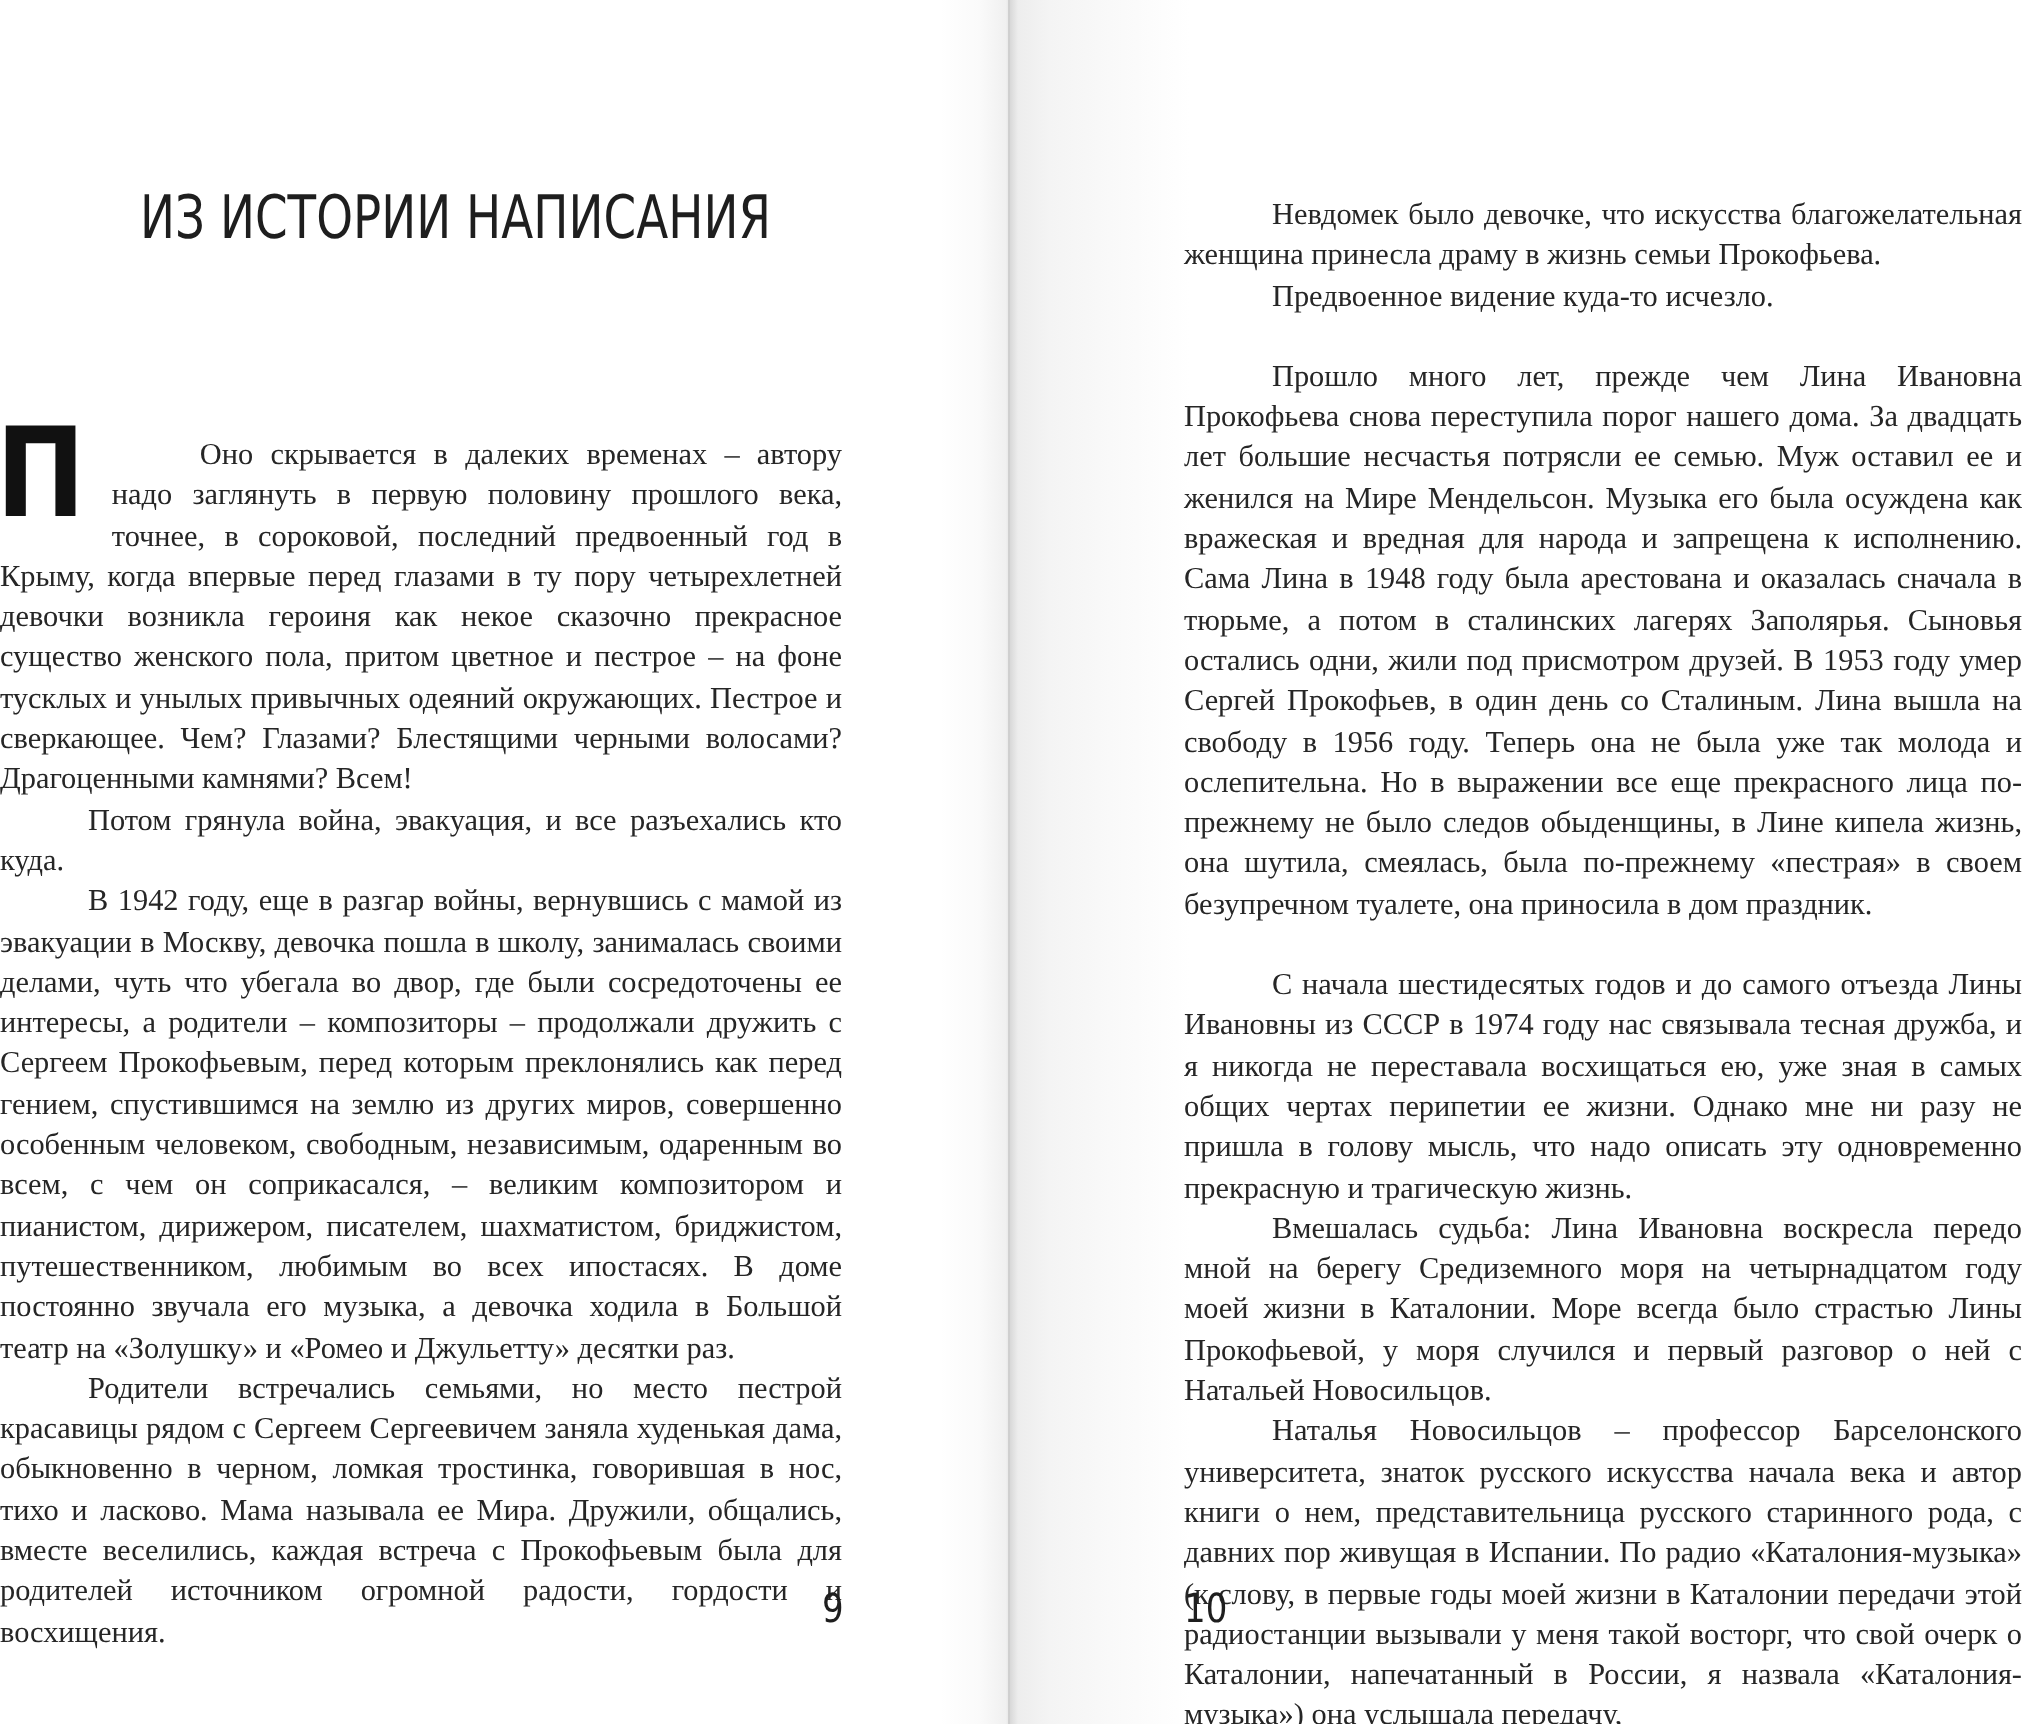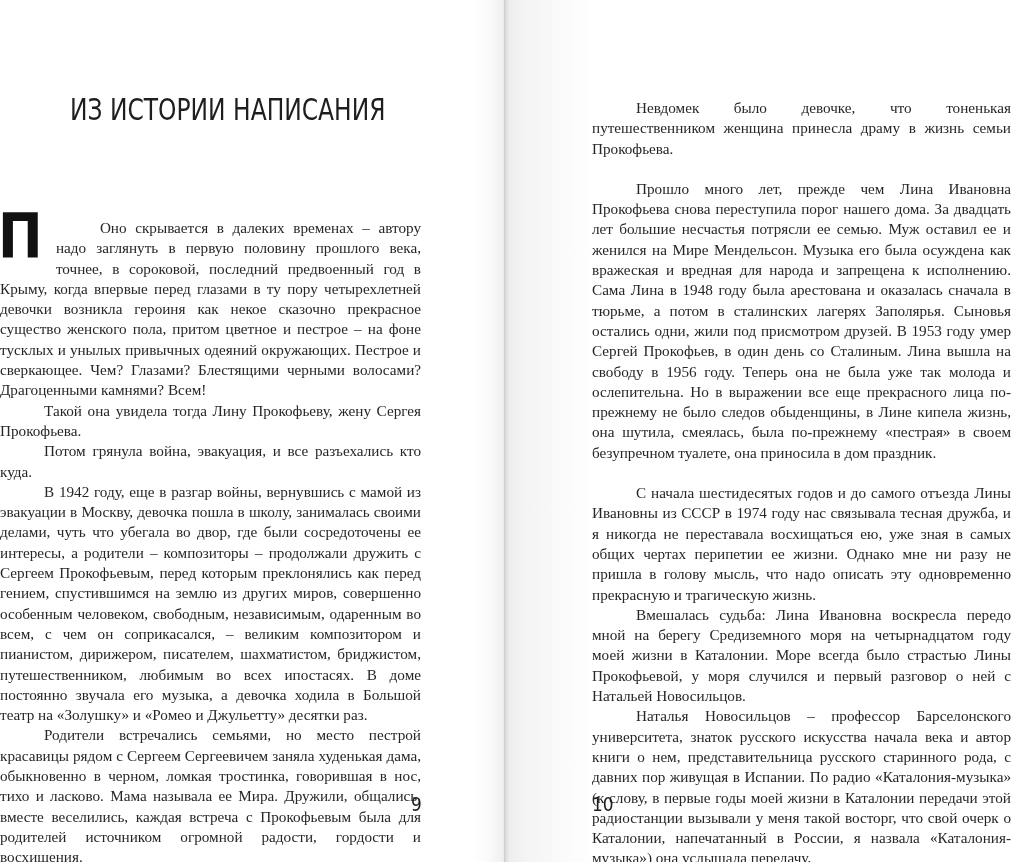--- a/index.html
+++ b/index.html
@@ -134,37 +134,37 @@
 <body>
 
 <div class="spread">
 
   <div class="page page-left">
     <h1 class="chapter-title">ИЗ ИСТОРИИ НАПИСАНИЯ</h1>
 
     <div class="text-block left-text">
       <p class="first-line"><span class="dropcap">П</span></p>
       <p>Оно скрывается в далеких временах – автору надо заглянуть в первую половину прошлого века, точнее, в сороковой, последний предвоенный год в Крыму, когда впервые перед глазами в ту пору четырехлетней девочки возникла героиня как некое сказочно пре­красное существо женского пола, притом цветное и пестрое – на фоне тусклых и унылых привычных одеяний окружающих. Пестрое и свер­кающее. Чем? Глазами? Блестящими черными волосами? Драгоцен­ными камнями? Всем!</p>
-      <p>Такой она увидела тогда Лину Прокофьеву, жену Сергея Про­кофьева.</p>
       <p>Потом грянула война, эвакуация, и все разъехались кто куда.</p>
       <p>В 1942 году, еще в разгар войны, вернувшись с мамой из эва­куации в Москву, девочка пошла в школу, занималась своими делами, чуть что убегала во двор, где были сосредоточены ее интересы, а роди­тели – композиторы – продолжали дружить с Сергеем Прокофьевым, перед которым преклонялись как перед гением, спустившимся на землю из других миров, совершенно особенным человеком, сво­бодным, независимым, одаренным во всем, с чем он соприкасал­ся, – великим композитором и пианистом, дирижером, писателем, шахматистом, бриджистом, путешественником, любимым во всех ипостасях. В доме постоянно звучала его музыка, а девочка ходила в Большой театр на «Золушку» и «Ромео и Джульетту» десятки раз.</p>
       <p>Родители встречались семьями, но место пестрой красавицы рядом с Сергеем Сергеевичем заняла худенькая дама, обыкновенно в черном, ломкая тростинка, говорившая в нос, тихо и ласково. Мама называла ее Мира. Дружили, общались, вместе веселились, каждая встреча с Прокофьевым была для родителей источником огромной радости, гордости и восхищения.</p>
     </div>
 
     <div class="page-number page-number-left">9</div>
   </div>
 
   <div class="gutter-line"></div>
 
   <div class="page page-right"></div>
 
 
   <div class="text-block right-text">
     <div>
-      <p>Невдомек было девочке, что тоненькая путешественником жен­щина принесла драму в жизнь семьи Прокофьева.</p>
+      <p>Невдомек было девочке, что искусства благожелательная жен­щина принесла драму в жизнь семьи Прокофьева.</p>
+      <p>Предвоенное видение куда-то исчезло.</p>
     </div>
     <div class="section-gap"></div>
     <div>
       <p>Прошло много лет, прежде чем Лина Ивановна Прокофье­ва снова переступила порог нашего дома. За двадцать лет большие несчастья потрясли ее семью. Муж оставил ее и женился на Мире Мендельсон. Музыка его была осуждена как вражеская и вредная для народа и запрещена к исполнению. Сама Лина в 1948 году была арестована и оказалась сначала в тюрьме, а потом в сталинских ла­герях Заполярья. Сыновья остались одни, жили под присмотром друзей. В 1953 году умер Сергей Прокофьев, в один день со Стали­ным. Лина вышла на свободу в 1956 году. Теперь она не была уже так молода и ослепительна. Но в выражении все еще прекрасного лица по-прежнему не было следов обыденщины, в Лине кипела жизнь, она шутила, смеялась, была по-прежнему «пестрая» в своем безупреч­ном туалете, она приносила в дом праздник.</p>
     </div>
     <div class="section-gap"></div>
     <div>
       <p>С начала шестидесятых годов и до самого отъезда Лины Ива­новны из СССР в 1974 году нас связывала тесная дружба, и я никогда не переставала восхищаться ею, уже зная в самых общих чертах пери­петии ее жизни. Однако мне ни разу не пришла в голову мысль, что надо описать эту одновременно прекрасную и трагическую жизнь.</p>
       <p>Вмешалась судьба: Лина Ивановна воскресла передо мной на берегу Средиземного моря на четырнадцатом году моей жизни в Каталонии. Море всегда было страстью Лины Прокофьевой, у моря случился и первый разговор о ней с Натальей Новосильцов.</p>
       <p class="last-line-left">Наталья Новосильцов – профессор Барселонского универ­ситета, знаток русского искусства начала века и автор книги о нем, представительница русского старинного рода, с давних пор живущая в Испании. По радио «Каталония-музыка» (к слову, в первые годы моей жизни в Каталонии передачи этой радиостанции вызывали у меня такой восторг, что свой очерк о Каталонии, напечатанный в России, я назвала «Каталония-музыка») она услышала передачу,</p>

